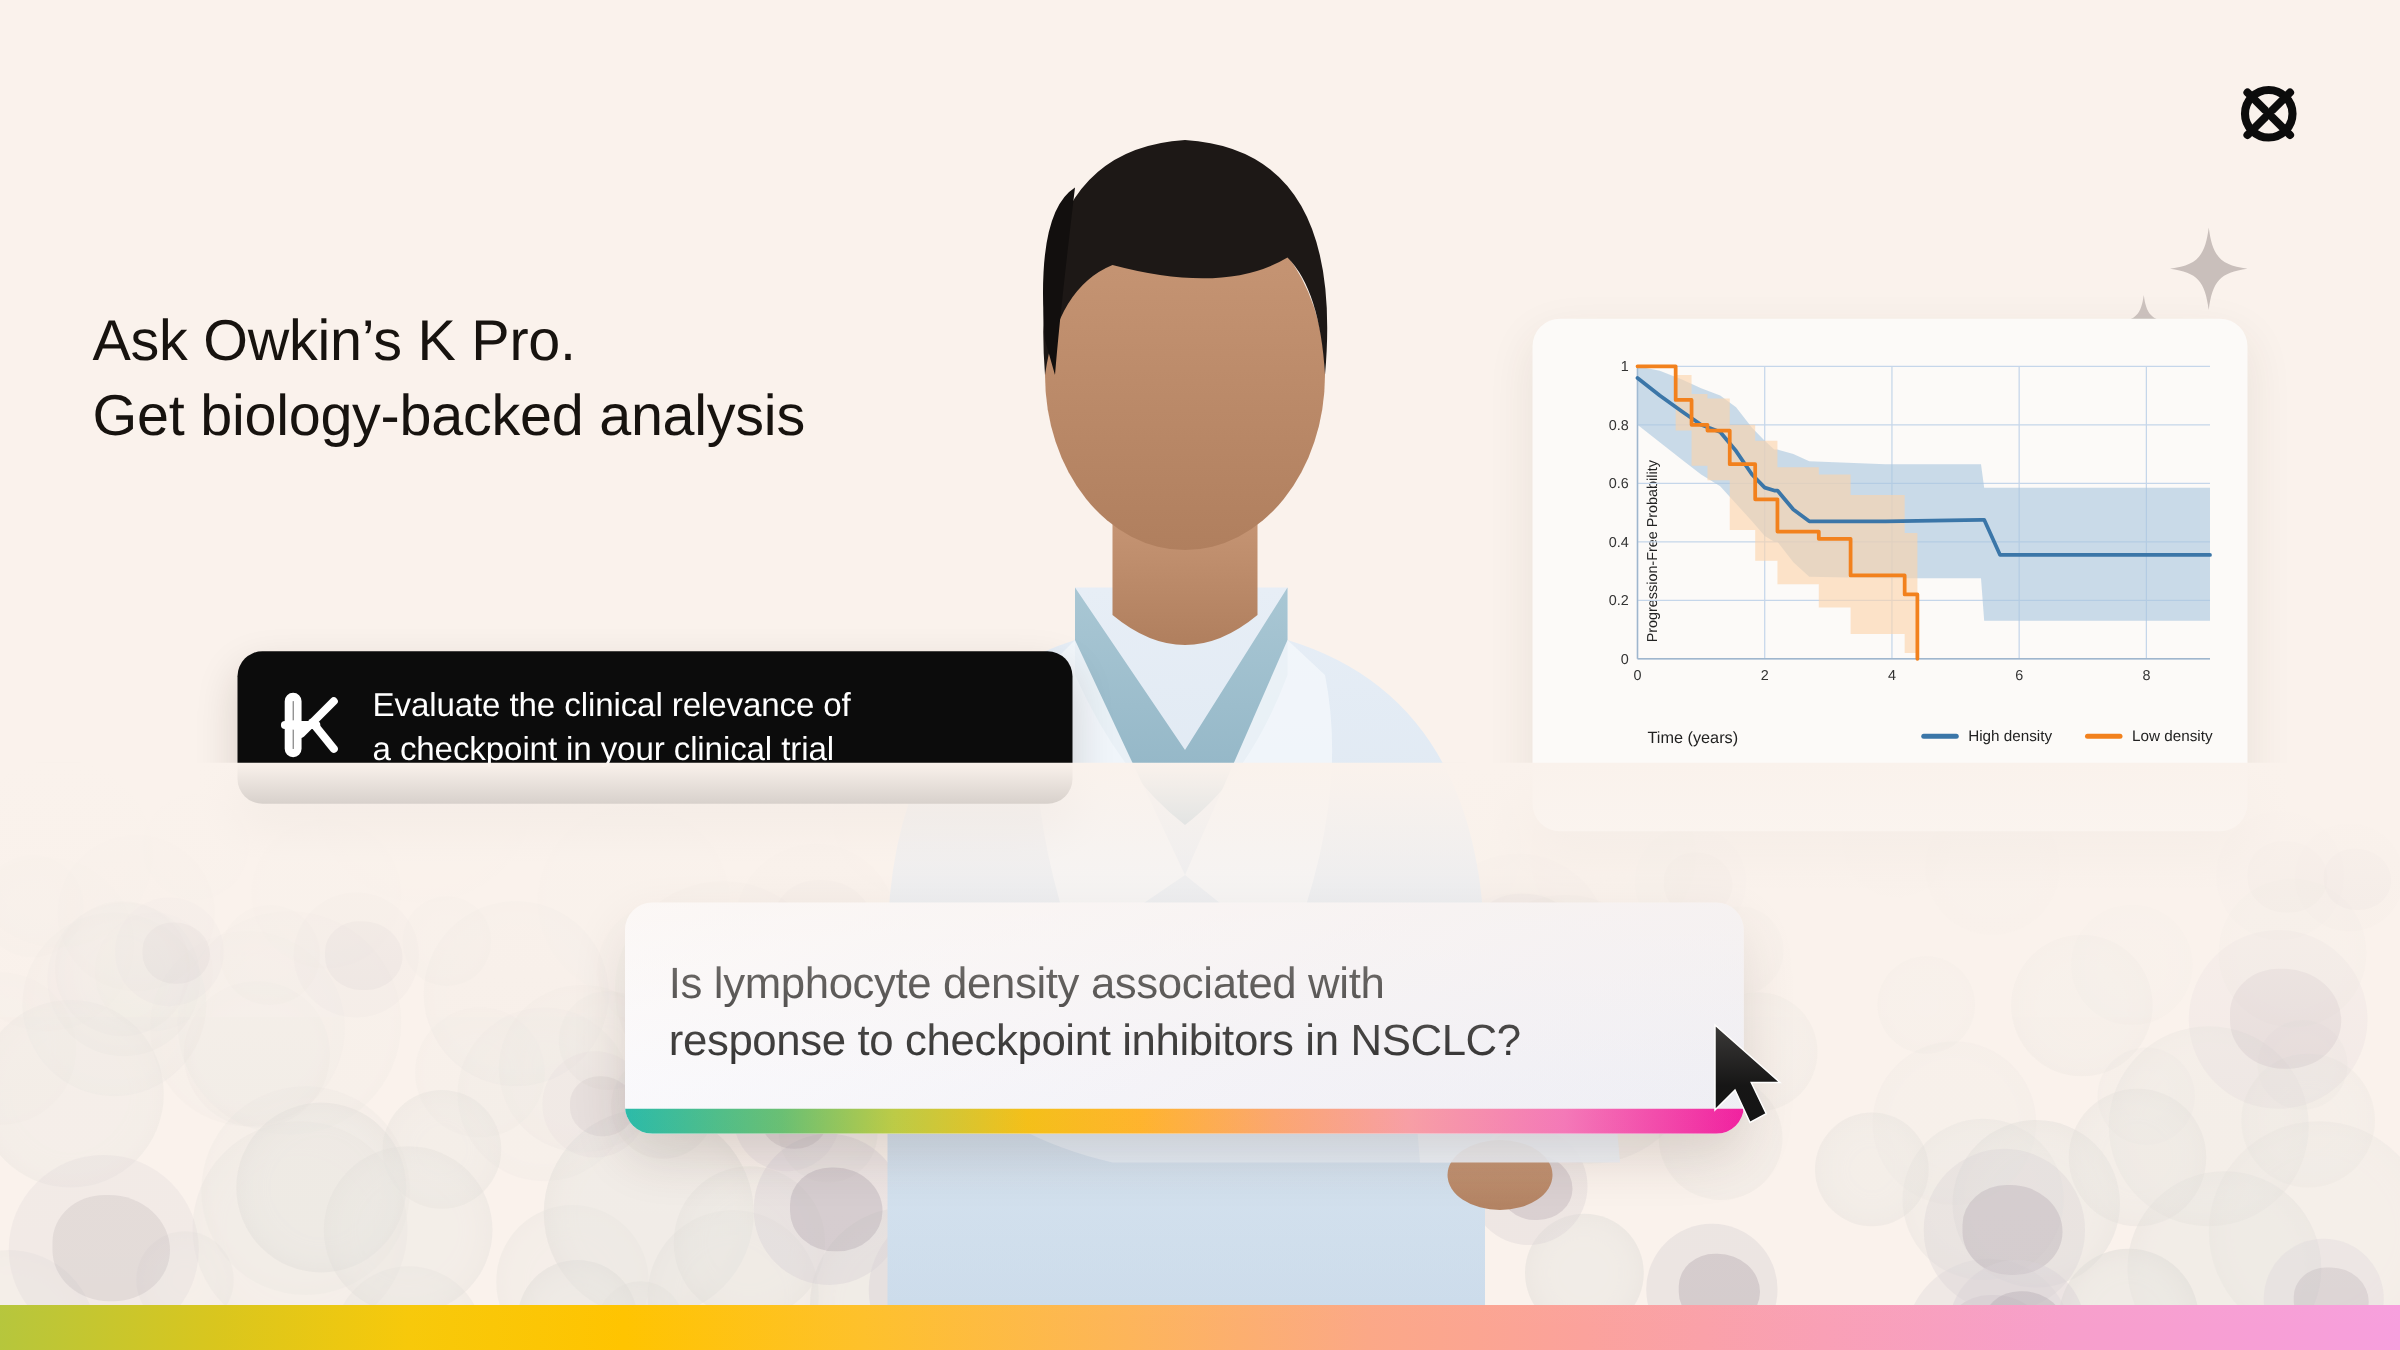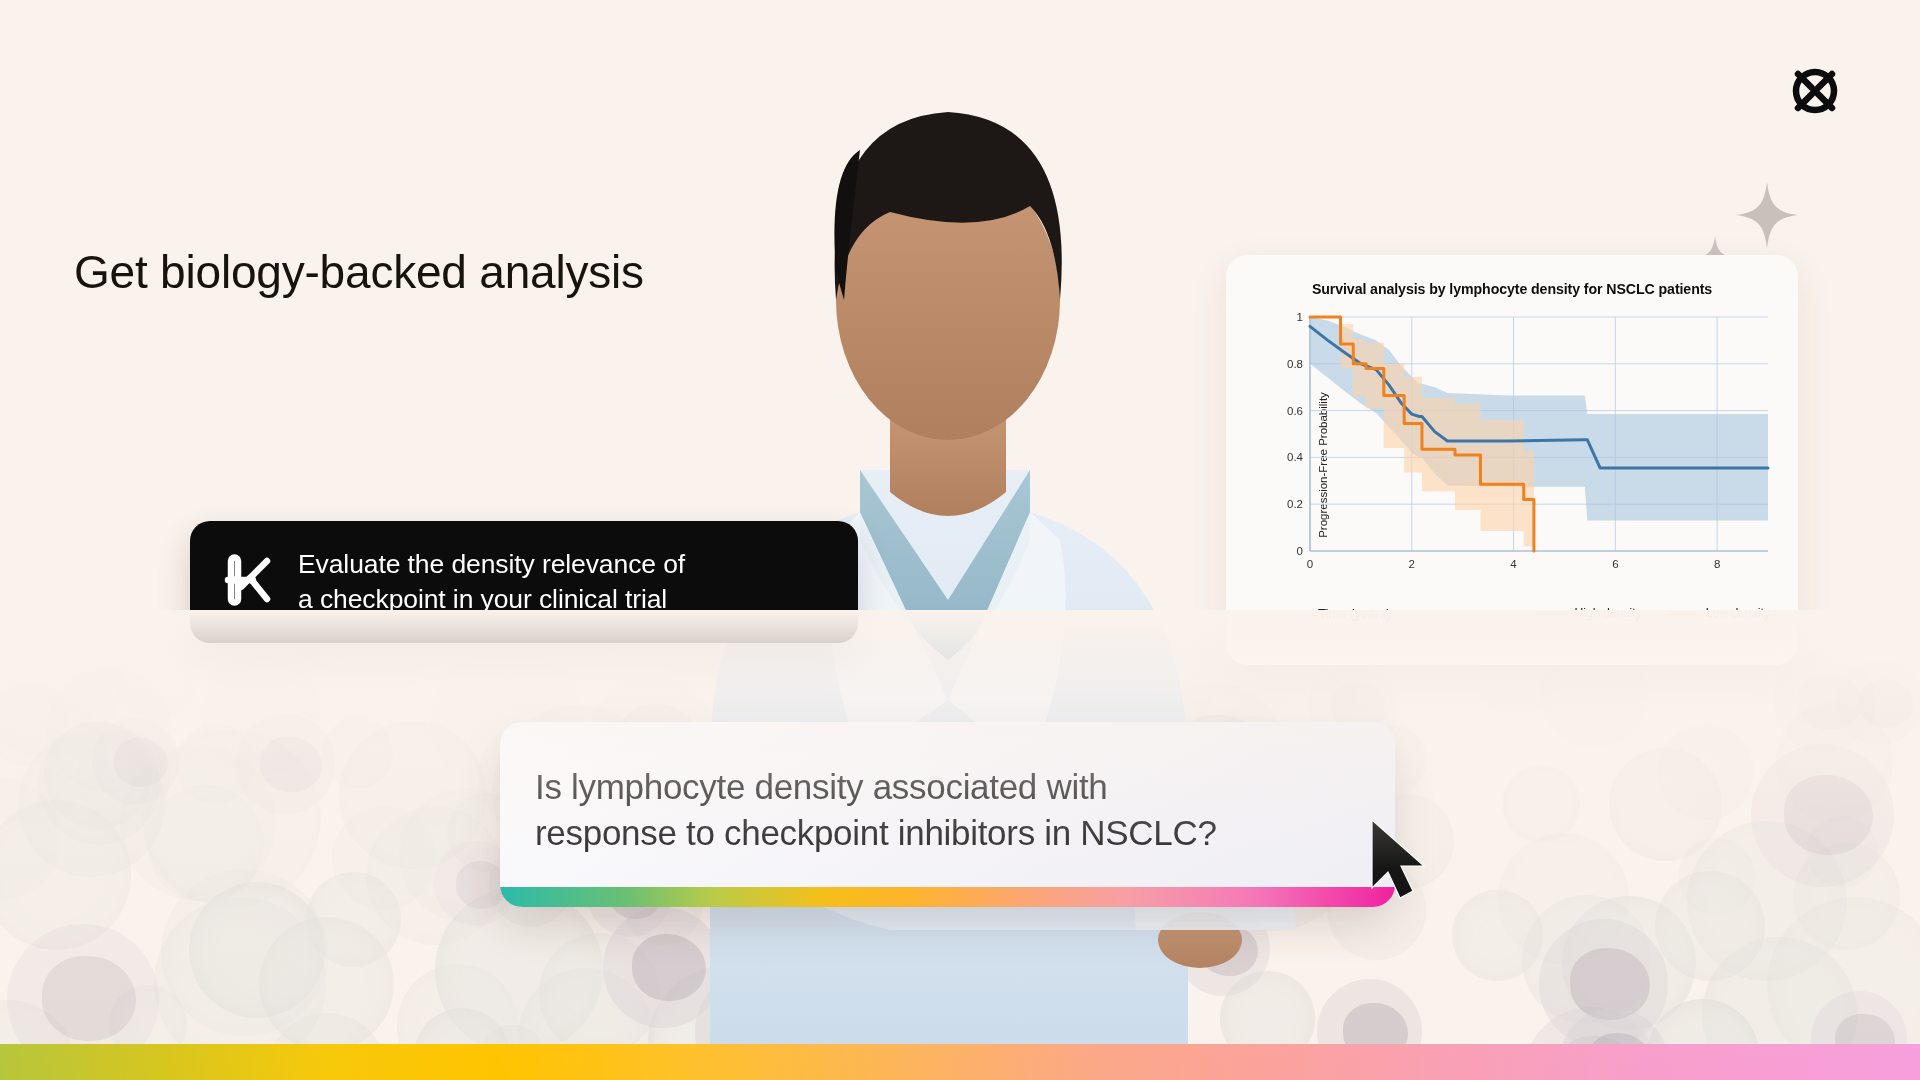--- a/index.html
+++ b/index.html
@@ -353,20 +353,21 @@
       <path d="M150 790 Q200 900 330 930 L620 930 Q660 880 630 830 Q470 870 300 800 Z" fill="#e3ecf5"></path>
 
       <ellipse cx="640" cy="940" rx="42" ry="28" fill="url(#skin)"></ellipse>
 
       <path d="M560 740 L720 742 L736 930 L576 930 Z" fill="#eef2f7" opacity=".92"></path>
     </svg>
   </div>
 
 
   <div class="headline">
+    <span>Ask Owkin’s K Pro.</span>
     <span class="l2">Get biology-backed analysis</span>
   </div>
 
   <div class="owkin-mark">
     <svg width="58" height="58" viewBox="0 0 58 58">
       <circle cx="29" cy="29" r="19" fill="none" stroke="#0c0c0c" stroke-width="6.5"></circle>
       <circle cx="29" cy="29" r="3.2" fill="#0c0c0c"></circle>
       <g stroke="#0c0c0c" stroke-width="6.5" stroke-linecap="round">
         <path d="M12 12 L26 26"></path>
         <path d="M46 12 L32 26"></path>
@@ -382,21 +383,21 @@
         <g fill="none" stroke="#ffffff" stroke-width="13" stroke-linecap="round" stroke-linejoin="round">
           <path d="M14 18 A7 7 0 0 1 28 18 L28 50 A7 7 0 0 1 14 50 Z"></path>
           <path d="M14 62 A7 7 0 0 1 28 62 L28 94 A7 7 0 0 1 14 94 Z"></path>
           <path d="M86 18 L34 70"></path>
           <path d="M52 52 L86 94"></path>
           <path d="M8 56 L58 56"></path>
         </g>
       </svg>
     </span>
     <span class="ptext">
-      <span>Evaluate the density relevance of</span><br>
+      <span>Evaluate the clinical relevance of</span><br>
       <span>a checkpoint in your clinical trial</span>
     </span>
   </div>
 
   <div class="q-card">
     <div class="qtext">
       <span>Is lymphocyte density associated with</span><br>
       <span>response to checkpoint inhibitors in NSCLC?</span>
     </div>
     <div class="q-underline"></div>
@@ -413,21 +414,20 @@
       <path d="M31 0 C34 23 40 30 62 33 C40 36 34 43 31 66 C28 43 22 36 0 33 C22 30 28 23 31 0 Z" fill="#c9bfbb"></path>
     </svg>
   </span>
   <span class="spark" style="left:1694px; top:236px;">
     <svg width="42" height="44" viewBox="0 0 42 44">
       <path d="M21 0 C23 15 27 20 42 22 C27 24 23 29 21 44 C19 29 15 24 0 22 C15 20 19 15 21 0 Z" fill="#cdc3bf"></path>
     </svg>
   </span>
 
   <div class="chart-card">
-    <div class="chart-title">Survival analysis by lymphocyte density for NSCLC patients</div>
     <div class="plot-host">
       <div class="ylabel">Progression-Free Probability</div>
       <svg id="plot" width="528" height="280" viewBox="0 0 528 280" style="position:absolute;left:0;top:0;">
           <line x1="62" y1="10" x2="62" y2="244" stroke="#c5d6ea" stroke-width="1"></line>
           <line x1="163.77777777777777" y1="10" x2="163.77777777777777" y2="244" stroke="#c5d6ea" stroke-width="1"></line>
           <line x1="265.55555555555554" y1="10" x2="265.55555555555554" y2="244" stroke="#c5d6ea" stroke-width="1"></line>
           <line x1="367.3333333333333" y1="10" x2="367.3333333333333" y2="244" stroke="#c5d6ea" stroke-width="1"></line>
           <line x1="469.1111111111111" y1="10" x2="469.1111111111111" y2="244" stroke="#c5d6ea" stroke-width="1"></line>
           <line x1="62" y1="244" x2="520" y2="244" stroke="#c5d6ea" stroke-width="1"></line>
           <line x1="62" y1="197.2" x2="520" y2="197.2" stroke="#c5d6ea" stroke-width="1"></line>

